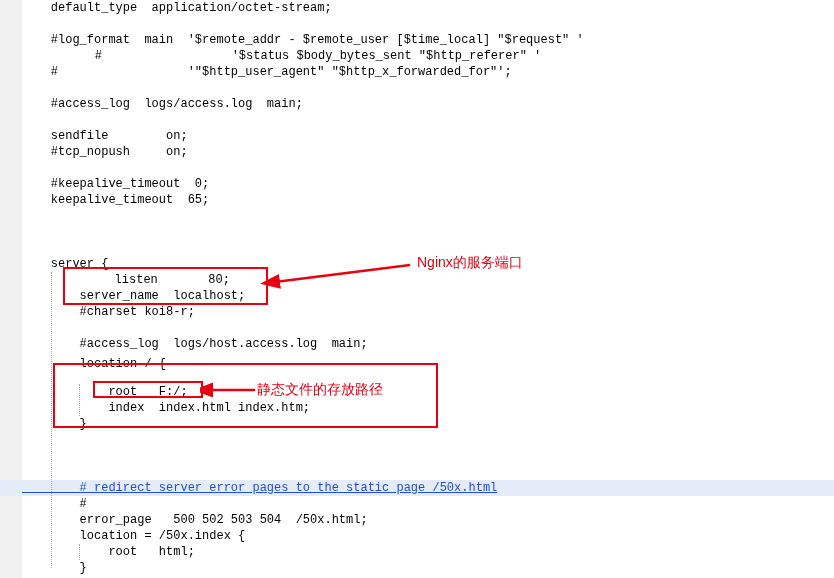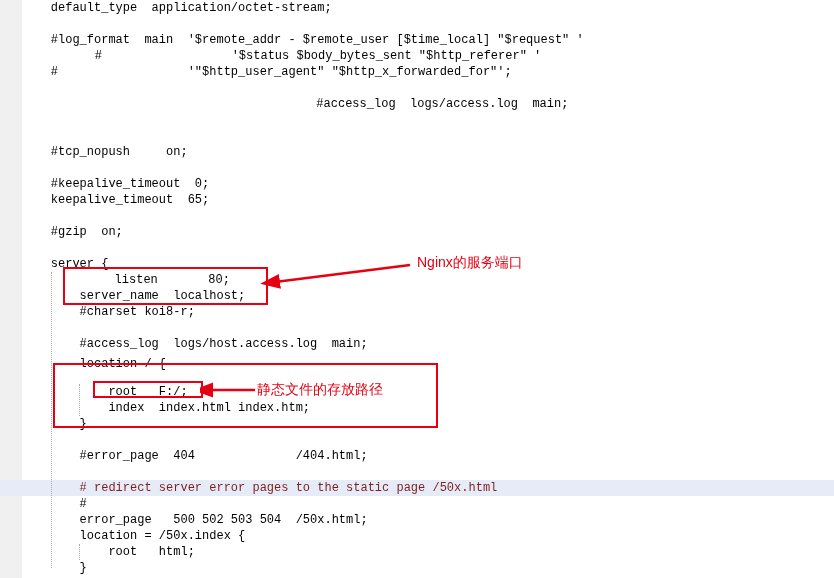--- a/index.html
+++ b/index.html
@@ -44,21 +44,21 @@
   .indent-guide {
     border-left: 1px dotted #aaa;
   }
   .highlight-line {
     position: absolute;
     left: 0;
     width: 834px;
     height: 16px;
     background: #e6ecf7;
   }
-  .comment { color: #7f1d1d; }
+  .comment { color: #1d4ed8; text-decoration: underline; }
   .redbox {
     position: absolute;
     border: 2px solid #e60012;
     box-sizing: border-box;
     pointer-events: none;
   }
   .annotation {
     position: absolute;
     font-family: "Microsoft YaHei", "SimSun", sans-serif;
     font-size: 14px;
@@ -78,42 +78,41 @@
 
   <div class="highlight-line" style="top: 480px;"></div>
 
   <div class="code-layer">
     <div class="line" style="top:0px;">    default_type  application/octet-stream;</div>
     <div class="line" style="top:16px;"></div>
     <div class="line" style="top:32px;">    #log_format  main  '$remote_addr - $remote_user [$time_local] "$request" '</div>
     <div class="line" style="top:48px;padding-left:44px;">    #                  '$status $body_bytes_sent "$http_referer" '</div>
     <div class="line" style="top:64px;">    #                  '"$http_user_agent" "$http_x_forwarded_for"';</div>
     <div class="line" style="top:80px;"></div>
-    <div class="line" style="top:96px;text-align:center;">    #access_log  logs/access.log  main;</div>
+    <div class="line" style="top:96px;">    #access_log  logs/access.log  main;</div>
     <div class="line" style="top:112px;"></div>
+    <div class="line" style="top:128px;">    sendfile        on;</div>
     <div class="line" style="top:144px;">    #tcp_nopush     on;</div>
     <div class="line" style="top:160px;"></div>
     <div class="line" style="top:176px;">    #keepalive_timeout  0;</div>
     <div class="line" style="top:192px;">    keepalive_timeout  65;</div>
     <div class="line" style="top:208px;"></div>
-    <div class="line" style="top:224px;">    #gzip  on;</div>
     <div class="line" style="top:240px;"></div>
     <div class="line" style="top:256px;">    server {</div>
     <div class="line" style="top:272px;padding-left:35px;">        listen       80;</div>
     <div class="line" style="top:288px;">        server_name  localhost;</div>
     <div class="line" style="top:304px;">        #charset koi8-r;</div>
     <div class="line" style="top:320px;"></div>
     <div class="line" style="top:336px;">        #access_log  logs/host.access.log  main;</div>
     <div class="line" style="top:352px;"></div>
     <div class="line" style="top:356px;">        location / {</div>
     <div class="line" style="top:384px;">            root   F:/;</div>
     <div class="line" style="top:400px;">            index  index.html index.htm;</div>
     <div class="line" style="top:416px;">        }</div>
     <div class="line" style="top:432px;"></div>
-    <div class="line" style="top:448px;">        #error_page  404              /404.html;</div>
     <div class="line" style="top:464px;"></div>
     <div class="line comment" style="top:480px;">        # redirect server error pages to the static page /50x.html</div>
     <div class="line" style="top:496px;">        #</div>
     <div class="line" style="top:512px;">        error_page   500 502 503 504  /50x.html;</div>
     <div class="line" style="top:528px;">        location = /50x.index {</div>
     <div class="line" style="top:544px;">            root   html;</div>
     <div class="line" style="top:560px;">        }</div>
 
     <div class="indent-guide" style="position:absolute; left:29px; top:272px; height:296px;"></div>
     <div class="indent-guide" style="position:absolute; left:57px; top:384px; height:32px;"></div>

